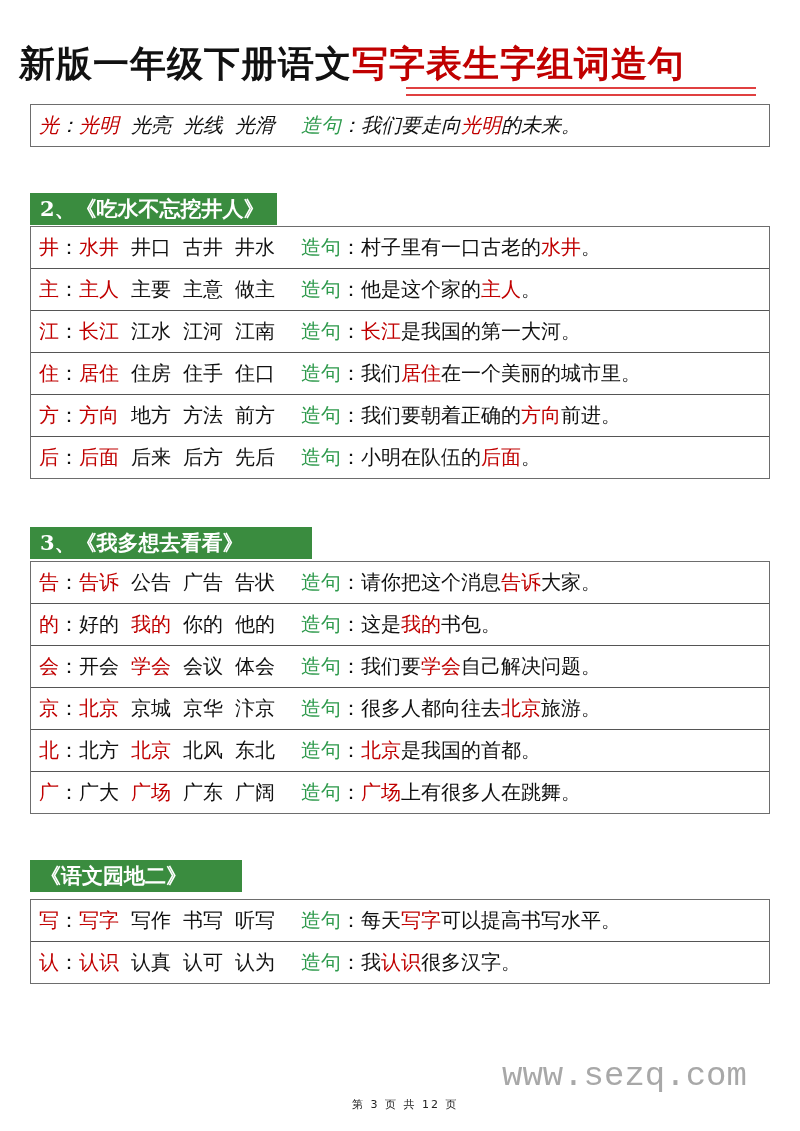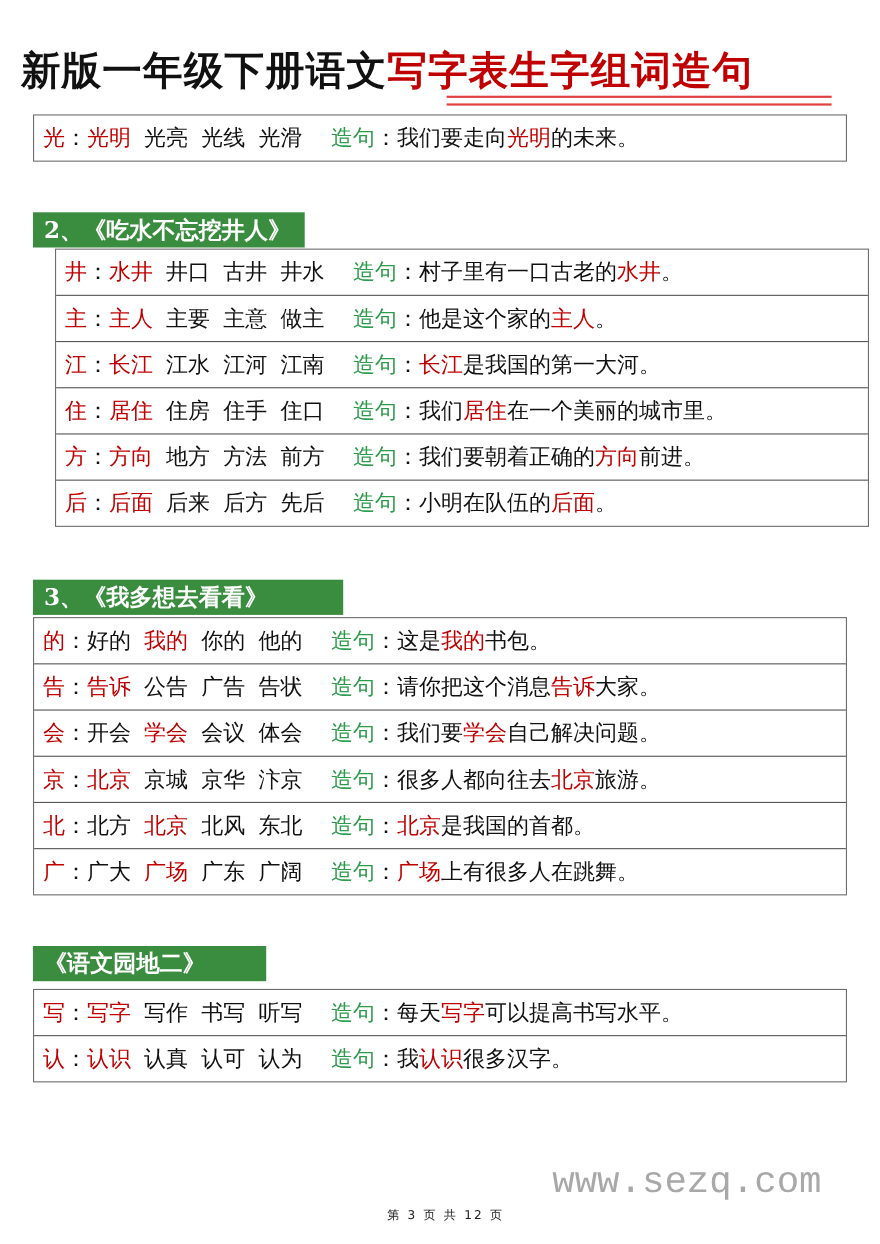--- a/index.html
+++ b/index.html
@@ -28,38 +28,38 @@
            font-family: Liberation Mono, monospace; }
 </style>
 </head>
 <body>
 
 <div class="title">
   <span class="t-black">新版一年级下册语文</span><span class="t-red">写字表生字组词造句</span>
 </div>
 <div class="title-underline" style="left:406px; width:350px;"></div>
 
-<div class="box" style="top:104px;">
+<div class="box" style="top:104px;font-style:italic;">
     <div class="row"><span class="char">光</span><span>：</span><span class="w red">光明</span><span class="w">光亮</span><span class="w">光线</span><span class="w">光滑</span><span class="green" style="margin-left: 14px;">造句</span><span>：</span><span>我们要走向</span><span class="red">光明</span><span>的未来。</span></div>
   </div>
 
 <div class="section-label" style="top:193px;">2、《吃水不忘挖井人》</div>
-<div class="box" style="top:226px;margin-left:20px;">
+<div class="box" style="top:226px;">
     <div class="row"><span class="char">井</span><span>：</span><span class="w red">水井</span><span class="w">井口</span><span class="w">古井</span><span class="w">井水</span><span class="green" style="margin-left: 14px;">造句</span><span>：</span><span>村子里有一口古老的</span><span class="red">水井</span><span>。</span></div>
     <div class="row"><span class="char">主</span><span>：</span><span class="w red">主人</span><span class="w">主要</span><span class="w">主意</span><span class="w">做主</span><span class="green" style="margin-left: 14px;">造句</span><span>：</span><span>他是这个家的</span><span class="red">主人</span><span>。</span></div>
     <div class="row"><span class="char">江</span><span>：</span><span class="w red">长江</span><span class="w">江水</span><span class="w">江河</span><span class="w">江南</span><span class="green" style="margin-left: 14px;">造句</span><span>：</span><span class="red">长江</span><span>是我国的第一大河。</span></div>
     <div class="row"><span class="char">住</span><span>：</span><span class="w red">居住</span><span class="w">住房</span><span class="w">住手</span><span class="w">住口</span><span class="green" style="margin-left: 14px;">造句</span><span>：</span><span>我们</span><span class="red">居住</span><span>在一个美丽的城市里。</span></div>
     <div class="row"><span class="char">方</span><span>：</span><span class="w red">方向</span><span class="w">地方</span><span class="w">方法</span><span class="w">前方</span><span class="green" style="margin-left: 14px;">造句</span><span>：</span><span>我们要朝着正确的</span><span class="red">方向</span><span>前进。</span></div>
     <div class="row"><span class="char">后</span><span>：</span><span class="w red">后面</span><span class="w">后来</span><span class="w">后方</span><span class="w">先后</span><span class="green" style="margin-left: 14px;">造句</span><span>：</span><span>小明在队伍的</span><span class="red">后面</span><span>。</span></div>
   </div>
 
 <div class="section-label" style="top:527px; width:260px;">3、《我多想去看看》</div>
 <div class="box" style="top:561px;">
+    <div class="row"><span class="char">告</span><span>：</span><span class="w red">告诉</span><span class="w">公告</span><span class="w">广告</span><span class="w">告状</span><span class="green" style="margin-left: 14px;">造句</span><span>：</span><span>请你把这个消息</span><span class="red">告诉</span><span>大家。</span></div>
     <div class="row"><span class="char">的</span><span>：</span><span class="w">好的</span><span class="w red">我的</span><span class="w">你的</span><span class="w">他的</span><span class="green" style="margin-left: 14px;">造句</span><span>：</span><span>这是</span><span class="red">我的</span><span>书包。</span></div>
-    <div class="row"><span class="char">告</span><span>：</span><span class="w red">告诉</span><span class="w">公告</span><span class="w">广告</span><span class="w">告状</span><span class="green" style="margin-left: 14px;">造句</span><span>：</span><span>请你把这个消息</span><span class="red">告诉</span><span>大家。</span></div>
     <div class="row"><span class="char">会</span><span>：</span><span class="w">开会</span><span class="w red">学会</span><span class="w">会议</span><span class="w">体会</span><span class="green" style="margin-left: 14px;">造句</span><span>：</span><span>我们要</span><span class="red">学会</span><span>自己解决问题。</span></div>
     <div class="row"><span class="char">京</span><span>：</span><span class="w red">北京</span><span class="w">京城</span><span class="w">京华</span><span class="w">汴京</span><span class="green" style="margin-left: 14px;">造句</span><span>：</span><span>很多人都向往去</span><span class="red">北京</span><span>旅游。</span></div>
     <div class="row"><span class="char">北</span><span>：</span><span class="w">北方</span><span class="w red">北京</span><span class="w">北风</span><span class="w">东北</span><span class="green" style="margin-left: 14px;">造句</span><span>：</span><span class="red">北京</span><span>是我国的首都。</span></div>
     <div class="row"><span class="char">广</span><span>：</span><span class="w">广大</span><span class="w red">广场</span><span class="w">广东</span><span class="w">广阔</span><span class="green" style="margin-left: 14px;">造句</span><span>：</span><span class="red">广场</span><span>上有很多人在跳舞。</span></div>
   </div>
 
 <div class="section-label" style="top:860px; width:190px;">《语文园地二》</div>
 <div class="box" style="top:899px;">
     <div class="row"><span class="char">写</span><span>：</span><span class="w red">写字</span><span class="w">写作</span><span class="w">书写</span><span class="w">听写</span><span class="green" style="margin-left: 14px;">造句</span><span>：</span><span>每天</span><span class="red">写字</span><span>可以提高书写水平。</span></div>
     <div class="row"><span class="char">认</span><span>：</span><span class="w red">认识</span><span class="w">认真</span><span class="w">认可</span><span class="w">认为</span><span class="green" style="margin-left: 14px;">造句</span><span>：</span><span>我</span><span class="red">认识</span><span>很多汉字。</span></div>

